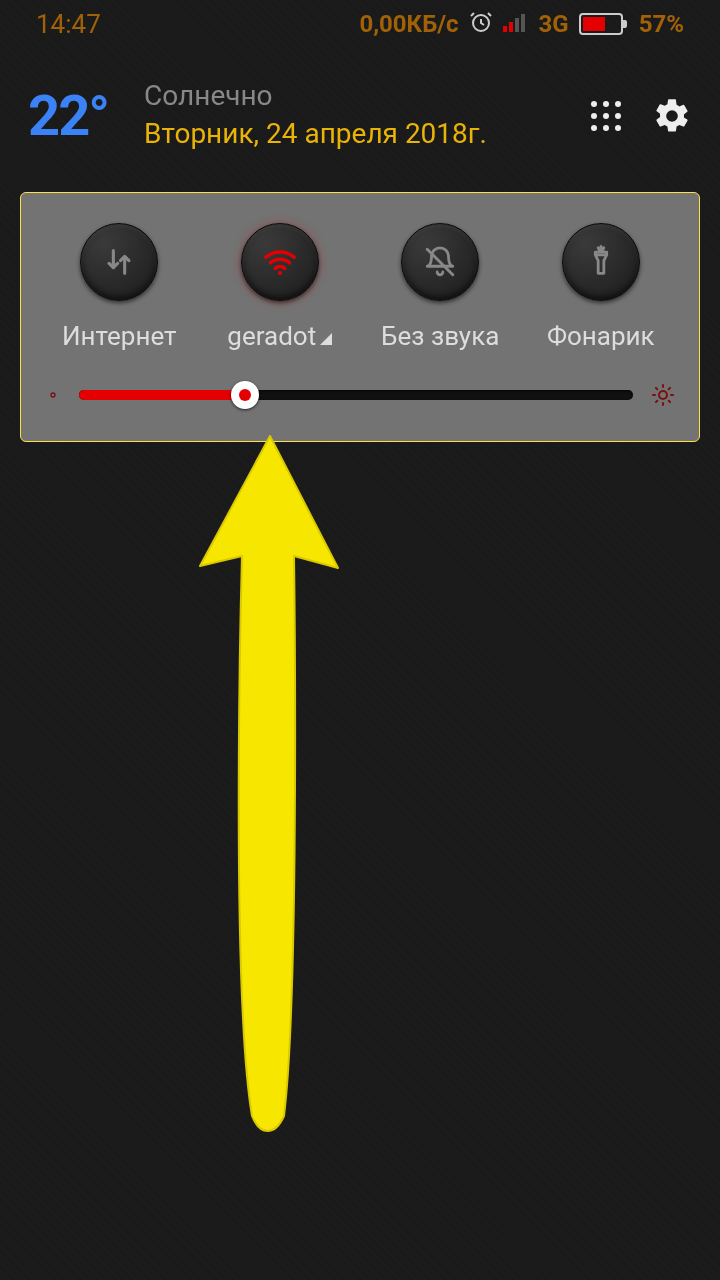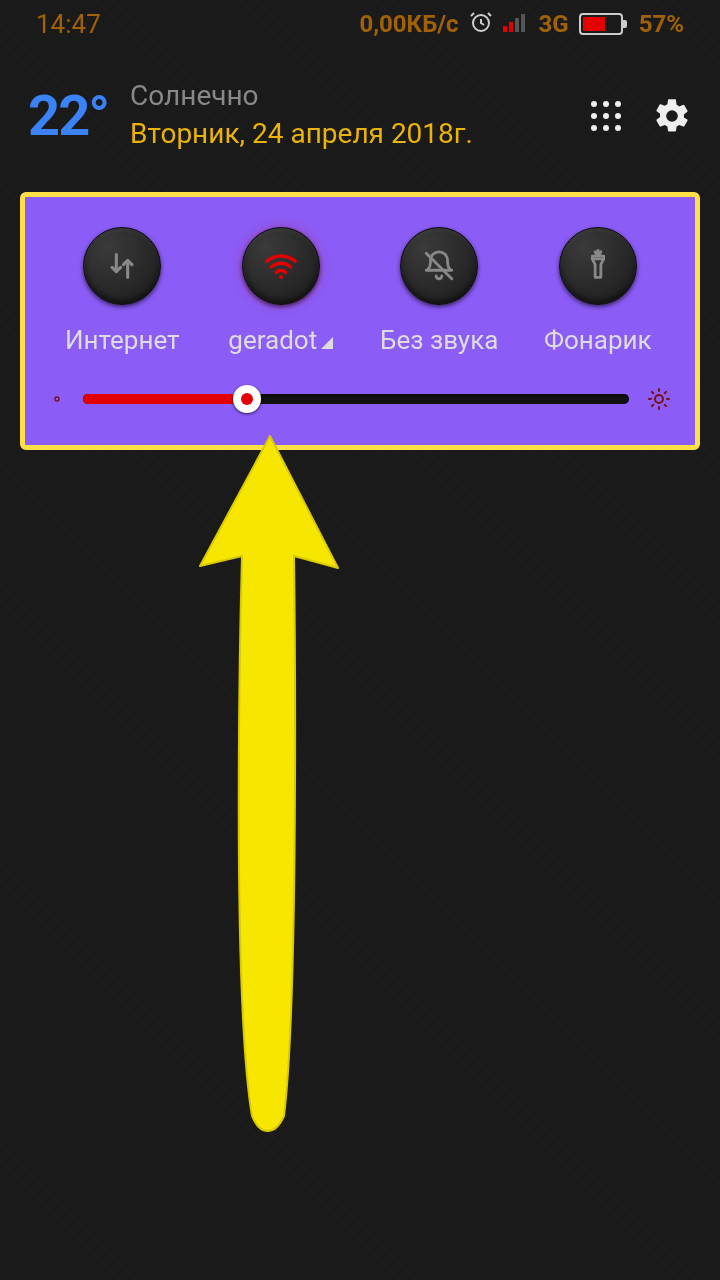--- a/index.html
+++ b/index.html
@@ -49,32 +49,32 @@
   .battery-pct { font-size:24px; }
 
   
   .weather-row {
     display:flex; align-items:center; padding: 30px 28px 20px 28px;
   }
   .temp {
     font-size: 56px; font-weight: 700; color: #3b82f6; line-height: 1;
     letter-spacing: -2px;
   }
-  .weather-text { margin-left: 22px; }
+  .weather-text { margin-left: 36px; }
   .weather-cond { font-size: 28px; color: #888; line-height: 1.3; }
   .weather-date { font-size: 28px; color: #eab308; line-height: 1.4; }
   .weather-spacer { flex:1; }
   .grid-icon, .gear-icon { margin-left: 28px; }
   .grid-icon svg, .gear-icon svg { display:block; }
 
   
   .panel {
     margin: 18px 20px 0 20px;
-    background: #8b5cf6;
-    border: 5px solid #fde047;
+    background: #737373;
+    border: 1px solid #fde047;
     border-radius: 6px;
     padding: 30px 18px 34px 18px;
     box-shadow: inset 0 1px 0 rgba(255,255,255,0.03);
   }
   .toggle-row {
     display:flex; justify-content:space-around; align-items:flex-start;
     margin-bottom: 14px;
   }
   .toggle {
     display:flex; flex-direction:column; align-items:center; gap:20px;

